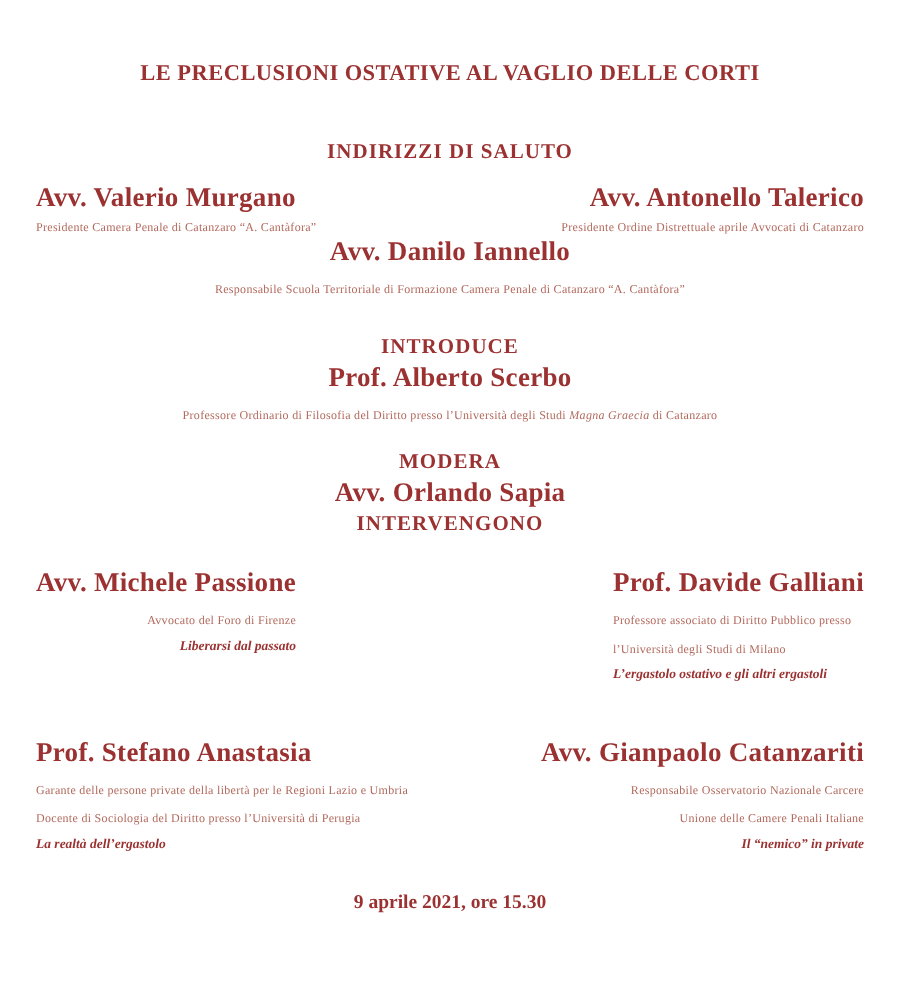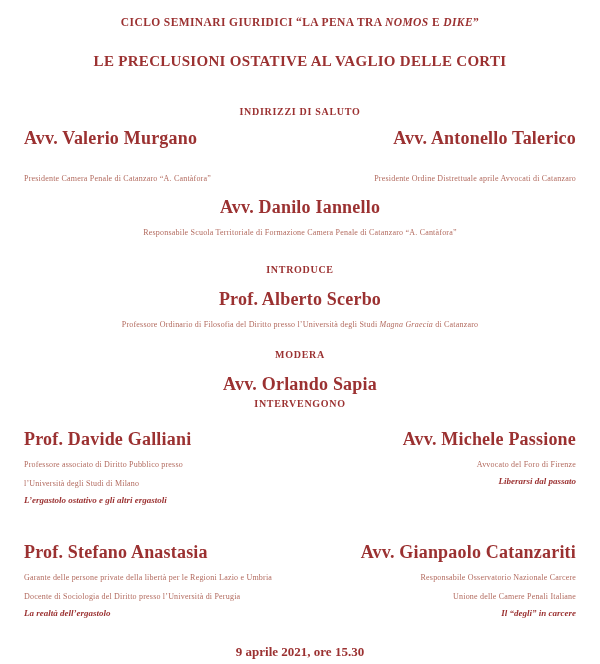--- a/index.html
+++ b/index.html
@@ -9,54 +9,53 @@
     font-family:"Liberation Serif", serif;
     color:#9b3131;
   }
   .page { width:600px; height:664px; text-align:center; padding-top:16px; }
 
   .kicker { font-size:11.5px; font-weight:bold; letter-spacing:0.4px; }
   .kicker .it { font-style:italic; }
 
   .main-title { margin-top:25px; font-size:15px; font-weight:bold; letter-spacing:0.3px; }
 
-  .sec-heading { font-size:10px; font-weight:bold; letter-spacing:0.7px; }
+  .sec-heading { font-size:14px; font-weight:bold; letter-spacing:0.7px; }
   .h-saluto { margin-top:36px; }
   .h-introduce { margin-top:27px; }
   .h-modera { margin-top:20px; }
   .h-intervengono { margin-top:3px; }
 
   .name { font-size:18px; font-weight:bold; letter-spacing:0.2px; }
   .caption { font-size:8px; color:#b26a5e; letter-spacing:0.2px; }
   .talk { font-size:9px; font-weight:bold; font-style:italic; }
 
   .row { display:flex; justify-content:space-between; padding:0 24px; }
   .col { max-width:290px; }
   .col-left { text-align:left; }
   .col-right { text-align:right; }
 
   .row-saluto { margin-top:11px; }
-  .row-saluto .caption { margin-top:25px; }
+  .row-saluto .caption { margin-top:5px; }
 
-  .center-block { margin-top:14px; }
+  .center-block { margin-top:1px; }
   .center-block .caption, .solo-caption { margin-top:10px; }
 
   .sp-name { margin-top:10px; }
   .sp-caption { margin-top:10px; }
   .sp-talk { margin-top:7px; }
   .row-speakers-2 { margin-top:27px; }
 
   .date-line { margin-top:26px; font-size:13px; font-weight:bold; }
 </style>
 </head>
 <body>
 
 <div class="page">
 
-  <div class="kicker"><span>CICLO SEMINARI GIURIDICI “LA PENA TRA </span><span class="it">NOMOS</span><span> E </span><span class="it">DIKE</span><span>”</span></div>
 
   <div class="main-title">LE PRECLUSIONI OSTATIVE AL VAGLIO DELLE CORTI</div>
 
   <div class="sec-heading h-saluto">INDIRIZZI DI SALUTO</div>
 
   <div class="row row-saluto">
     <div class="col col-left">
       <div class="name">Avv. Valerio Murgano</div>
       <div class="caption">Presidente Camera Penale di Catanzaro “A. Cantàfora”</div>
     </div>
@@ -78,43 +77,43 @@
   </div>
 
   <div class="sec-heading h-modera">MODERA</div>
   <div class="center-block">
     <div class="name">Avv. Orlando Sapia</div>
   </div>
 
   <div class="sec-heading h-intervengono">INTERVENGONO</div>
 
   <div class="row" style="margin-top:10px;">
+    <div class="col col-right">
+      <div class="name sp-name">Avv. Michele Passione</div>
+      <div class="caption sp-caption">Avvocato del Foro di Firenze</div>
+      <div class="talk sp-talk">Liberarsi dal passato</div>
+    </div>
     <div class="col col-left">
       <div class="name sp-name">Prof. Davide Galliani</div>
       <div class="caption sp-caption">Professore associato di Diritto Pubblico presso</div>
       <div class="caption sp-caption">l’Università degli Studi di Milano</div>
       <div class="talk sp-talk">L’ergastolo ostativo e gli altri ergastoli</div>
-    </div>
-    <div class="col col-right">
-      <div class="name sp-name">Avv. Michele Passione</div>
-      <div class="caption sp-caption">Avvocato del Foro di Firenze</div>
-      <div class="talk sp-talk">Liberarsi dal passato</div>
     </div>
   </div>
 
   <div class="row row-speakers-2">
     <div class="col col-left">
       <div class="name sp-name">Prof. Stefano Anastasia</div>
       <div class="caption sp-caption">Garante delle persone private della libertà per le Regioni Lazio e Umbria</div>
       <div class="caption sp-caption">Docente di Sociologia del Diritto presso l’Università di Perugia</div>
       <div class="talk sp-talk">La realtà dell’ergastolo</div>
     </div>
     <div class="col col-right">
       <div class="name sp-name">Avv. Gianpaolo Catanzariti</div>
       <div class="caption sp-caption">Responsabile Osservatorio Nazionale Carcere</div>
       <div class="caption sp-caption">Unione delle Camere Penali Italiane</div>
-      <div class="talk sp-talk">Il “degli” in carcere</div>
+      <div class="talk sp-talk">Il “nemico” in private</div>
     </div>
   </div>
 
   <div class="date-line">9 aprile 2021, ore 15.30</div>
 
 </div>
 
 </body></html>

